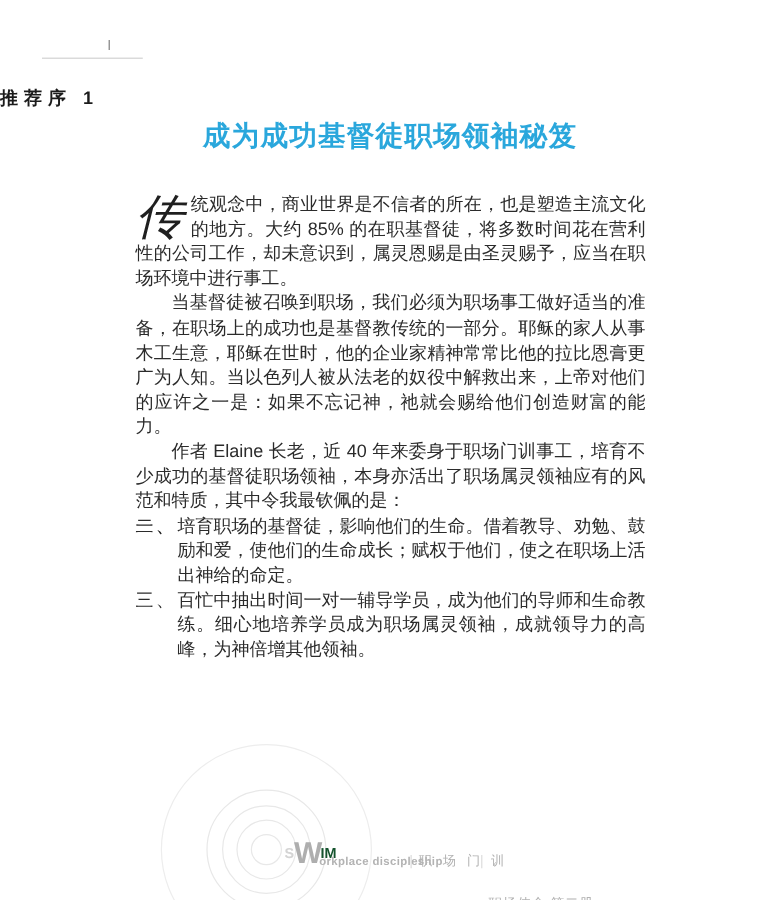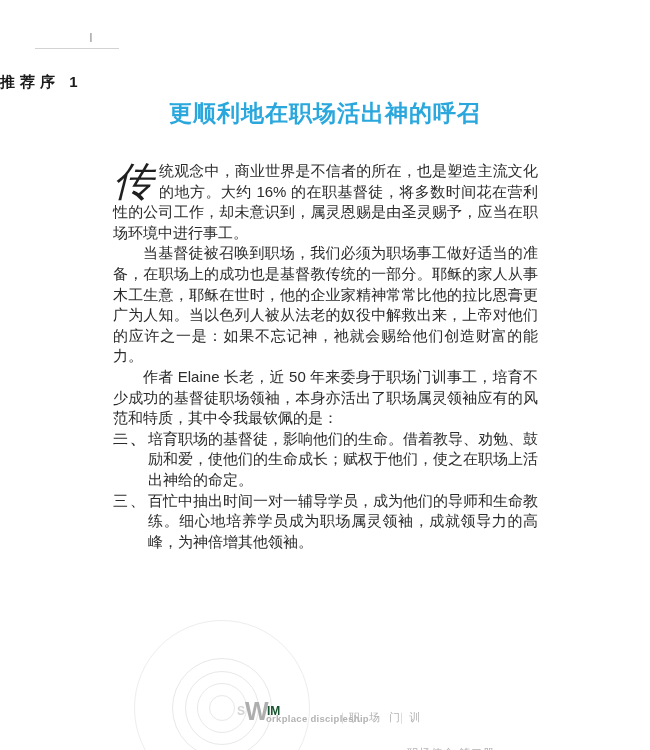--- a/index.html
+++ b/index.html
@@ -65,26 +65,26 @@
 </style>
 </head>
 <body>
 
 <div class="page">
 
   <div class="pagenum">I</div>
   <div class="header-rule"></div>
 
   <div class="section-label">推荐序 1</div>
-  <div class="page-title">更顺利地在职场活出神的呼召</div>
+  <div class="page-title">成为成功基督徒职场领袖秘笈</div>
 
   <div class="body-text">
-    <p class="first"><span class="dropcap">传</span><span>统观念中，商业世界是不信者的所在，也是塑造主流文化的地方。大约 16% 的在职基督徒，将多数时间花在营利性的公司工作，却未意识到，属灵恩赐是由圣灵赐予，应当在职场环境中进行事工。</span></p>
+    <p class="first"><span class="dropcap">传</span><span>统观念中，商业世界是不信者的所在，也是塑造主流文化的地方。大约 85% 的在职基督徒，将多数时间花在营利性的公司工作，却未意识到，属灵恩赐是由圣灵赐予，应当在职场环境中进行事工。</span></p>
     <p>当基督徒被召唤到职场，我们必须为职场事工做好适当的准备，在职场上的成功也是基督教传统的一部分。耶稣的家人从事木工生意，耶稣在世时，他的企业家精神常常比他的拉比恩膏更广为人知。当以色列人被从法老的奴役中解救出来，上帝对他们的应许之一是：如果不忘记神，祂就会赐给他们创造财富的能力。</p>
-    <p>作者 Elaine 长老，近 50 年来委身于职场门训事工，培育不少成功的基督徒职场领袖，本身亦活出了职场属灵领袖应有的风范和特质，其中令我最钦佩的是：</p>
+    <p>作者 Elaine 长老，近 40 年来委身于职场门训事工，培育不少成功的基督徒职场领袖，本身亦活出了职场属灵领袖应有的风范和特质，其中令我最钦佩的是：</p>
 
     <div class="li">
       <span class="marker">一、</span>
     </div>
     <div class="li">
       <span class="marker">二、</span>
       <span>培育职场的基督徒，影响他们的生命。借着教导、劝勉、鼓励和爱，使他们的生命成长；赋权于他们，使之在职场上活出神给的命定。</span>
     </div>
     <div class="li">
       <span class="marker">三、</span>

